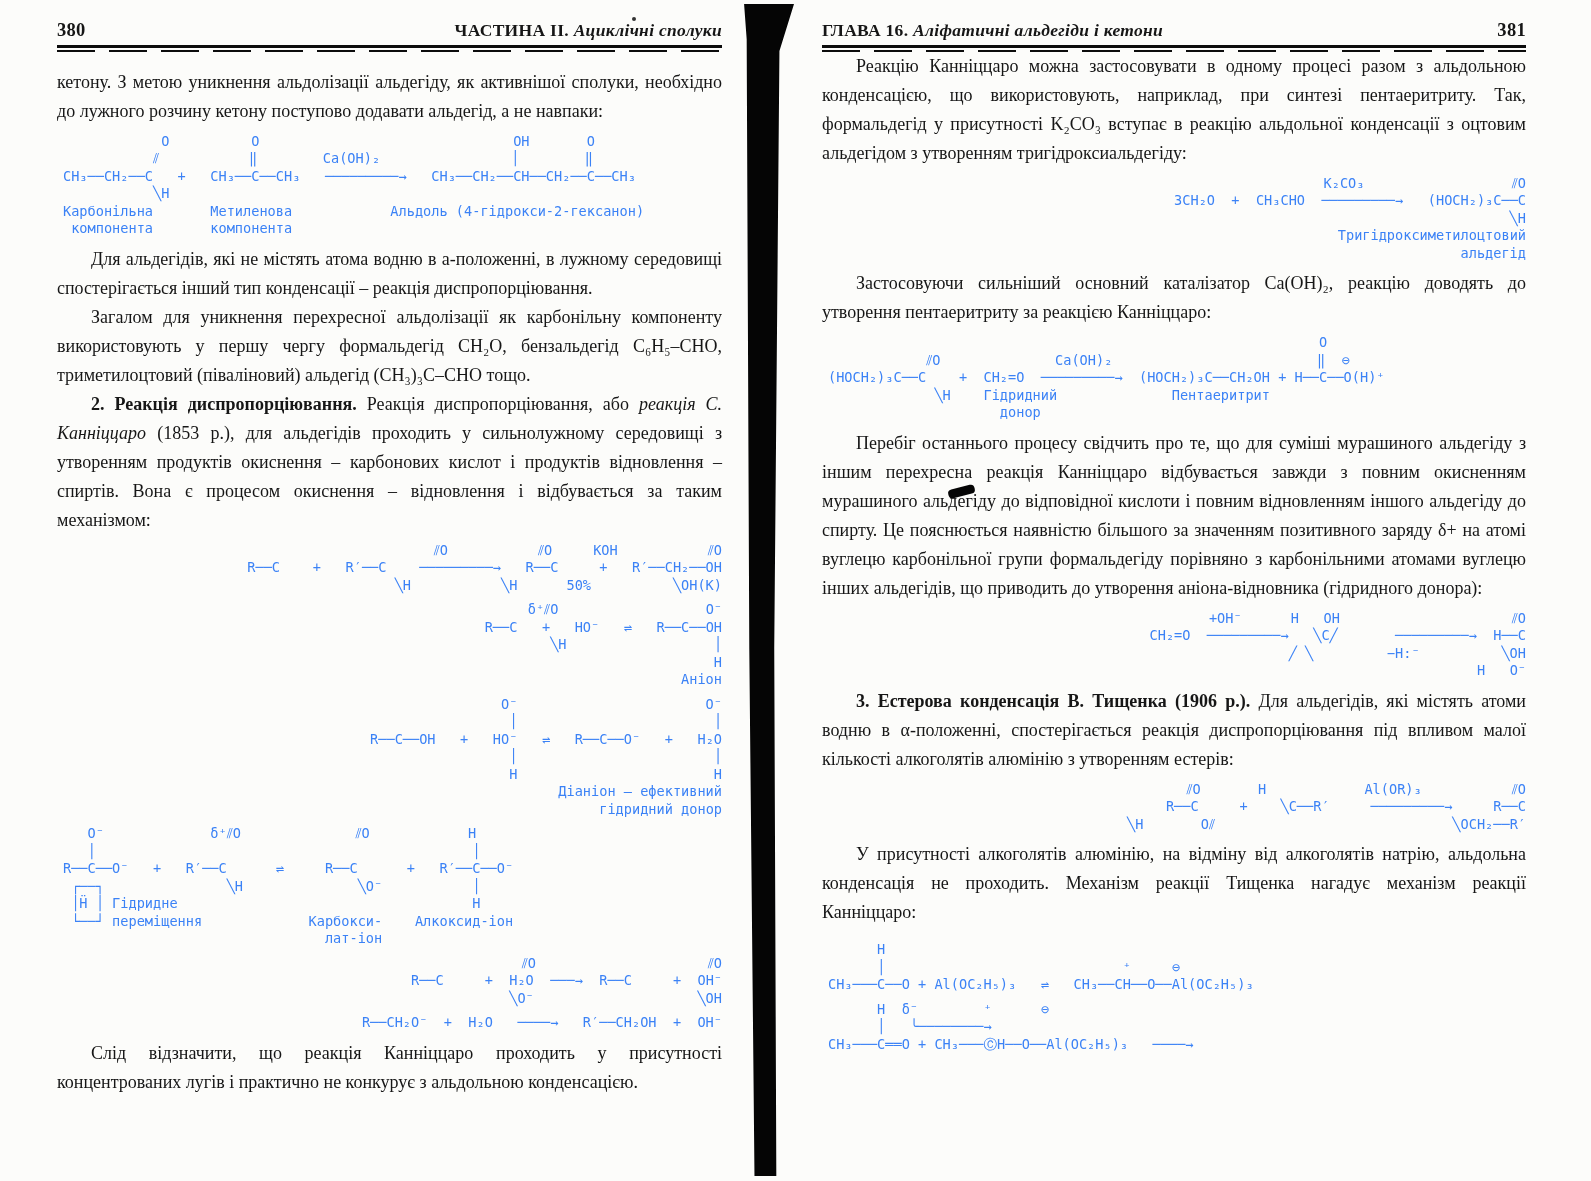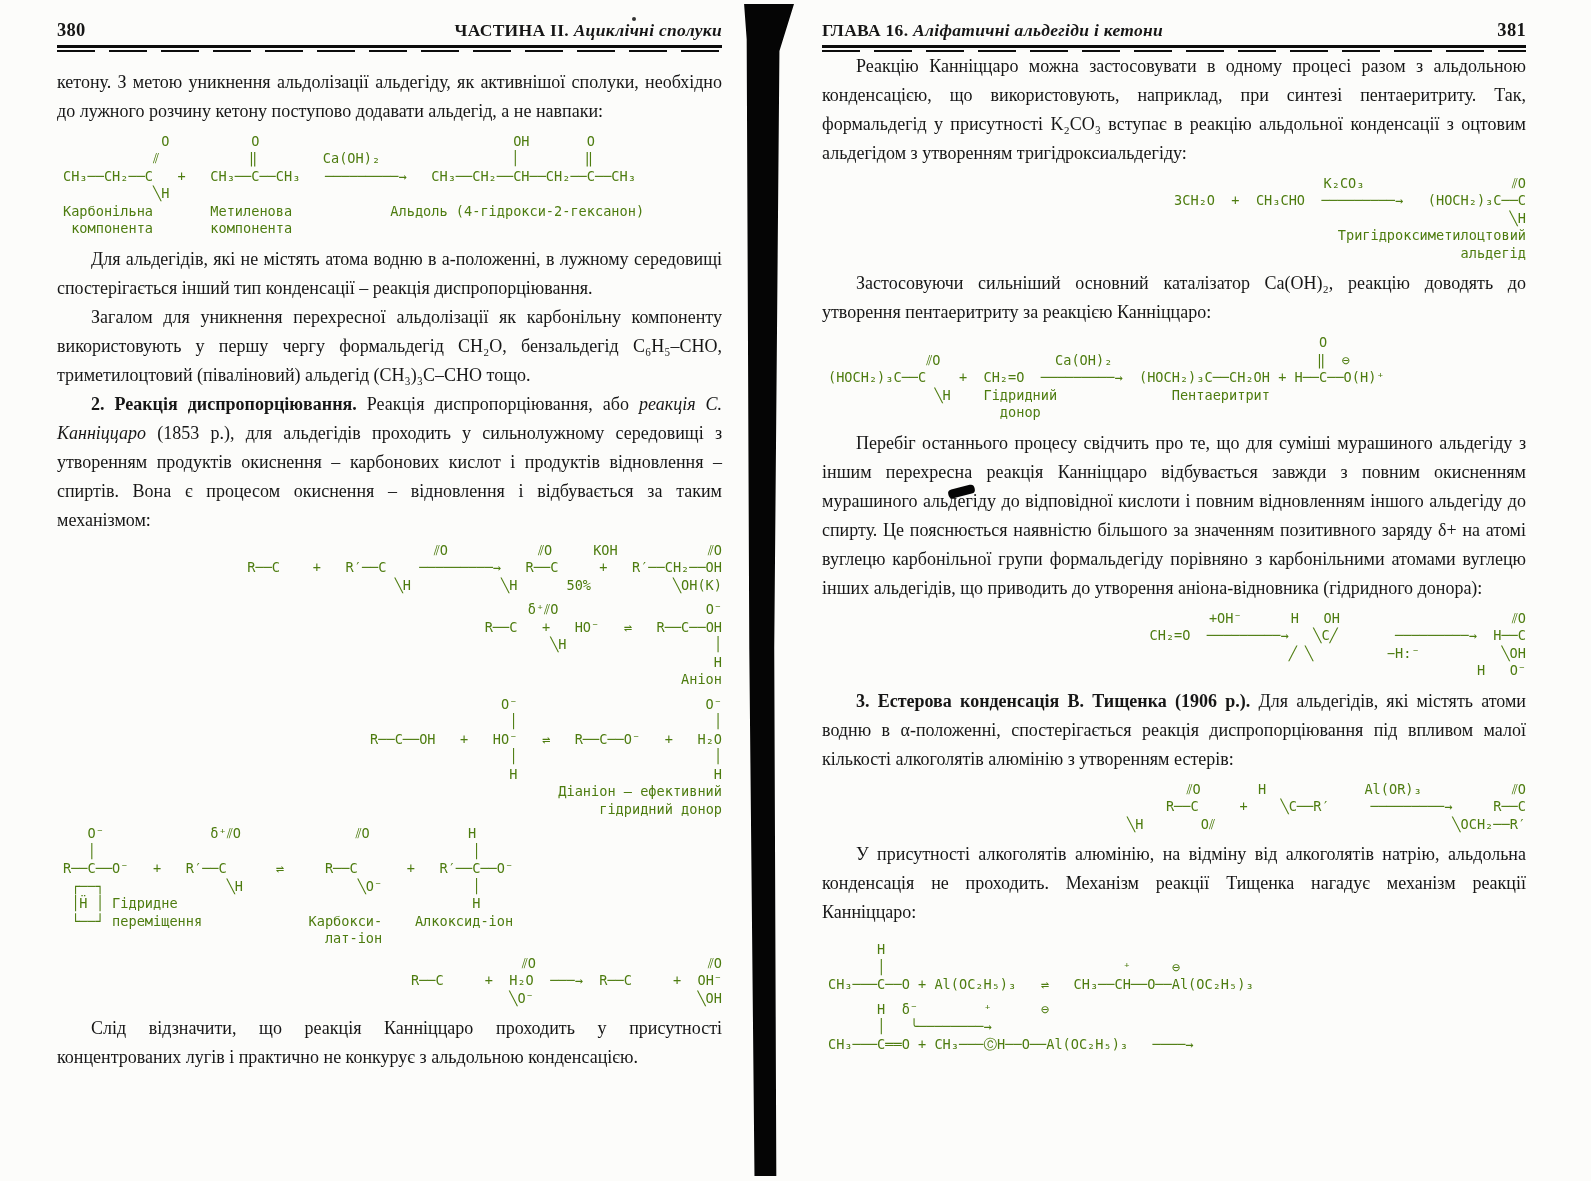--- a/index.html
+++ b/index.html
@@ -24,21 +24,21 @@
   .hr2{height:2px;margin-top:2px;
     background:repeating-linear-gradient(90deg,#0c0c0c 0 38px,transparent 38px 52px);}
   p{margin:0;font-size:18px;line-height:29px;text-align:justify;}
   p.ind{text-indent:34px;}
   .b{font-weight:bold;}
   .i{font-style:italic;}
   .mt{margin-top:9px;}
   pre.chem{
     margin:7px 0 7px 6px;white-space:pre;
     font-family:"DejaVu Sans Mono", monospace;
-    font-size:13.6px;line-height:17.5px;color:#4d7c0f;
+    font-size:13.6px;line-height:17.5px;color:#3b82f6;
   }
   pre.chem.center{margin-left:30px;text-align:right;}
   .ink-mark{
     position:absolute;left:948px;top:487px;width:27px;height:9px;
     background:#050505;border-radius:4px;transform:rotate(-14deg);
   }
   .dot-artifact{position:absolute;width:4px;height:4px;background:#333;border-radius:50%;}
 </style>
 </head>
 <body>
@@ -90,20 +90,21 @@
 R──C──O⁻   +   R′──C      ⇌     R──C      +   R′──C──O⁻
  ┌──┐               ╲H              ╲O⁻           │
  │Ḧ │ Гідридне                                    H
  └──┘ переміщення             Карбокси-    Алкоксид-іон
                                 лат-іон</pre>
 
   <pre class="chem center">    ⫽O                     ⫽O
 R──C     +  H₂O  ───→  R──C     +  OH⁻
     ╲O⁻                    ╲OH</pre>
 
+  <pre class="chem center">R──CH₂O⁻  +  H₂O   ────→   R′──CH₂OH  +  OH⁻</pre>
 
   <p class="ind">Слід відзначити, що реакція Канніццаро проходить у присутності концентрованих лугів і практично не конкурує з альдольною конденсацією.</p>
 </div>
 
 <div class="binding"></div>
 
 <div class="page page-right">
 
   <div class="runhead">
     <span><span>ГЛАВА 16.</span>&nbsp;<span class="it">Аліфатичні альдегіди і кетони</span></span>

